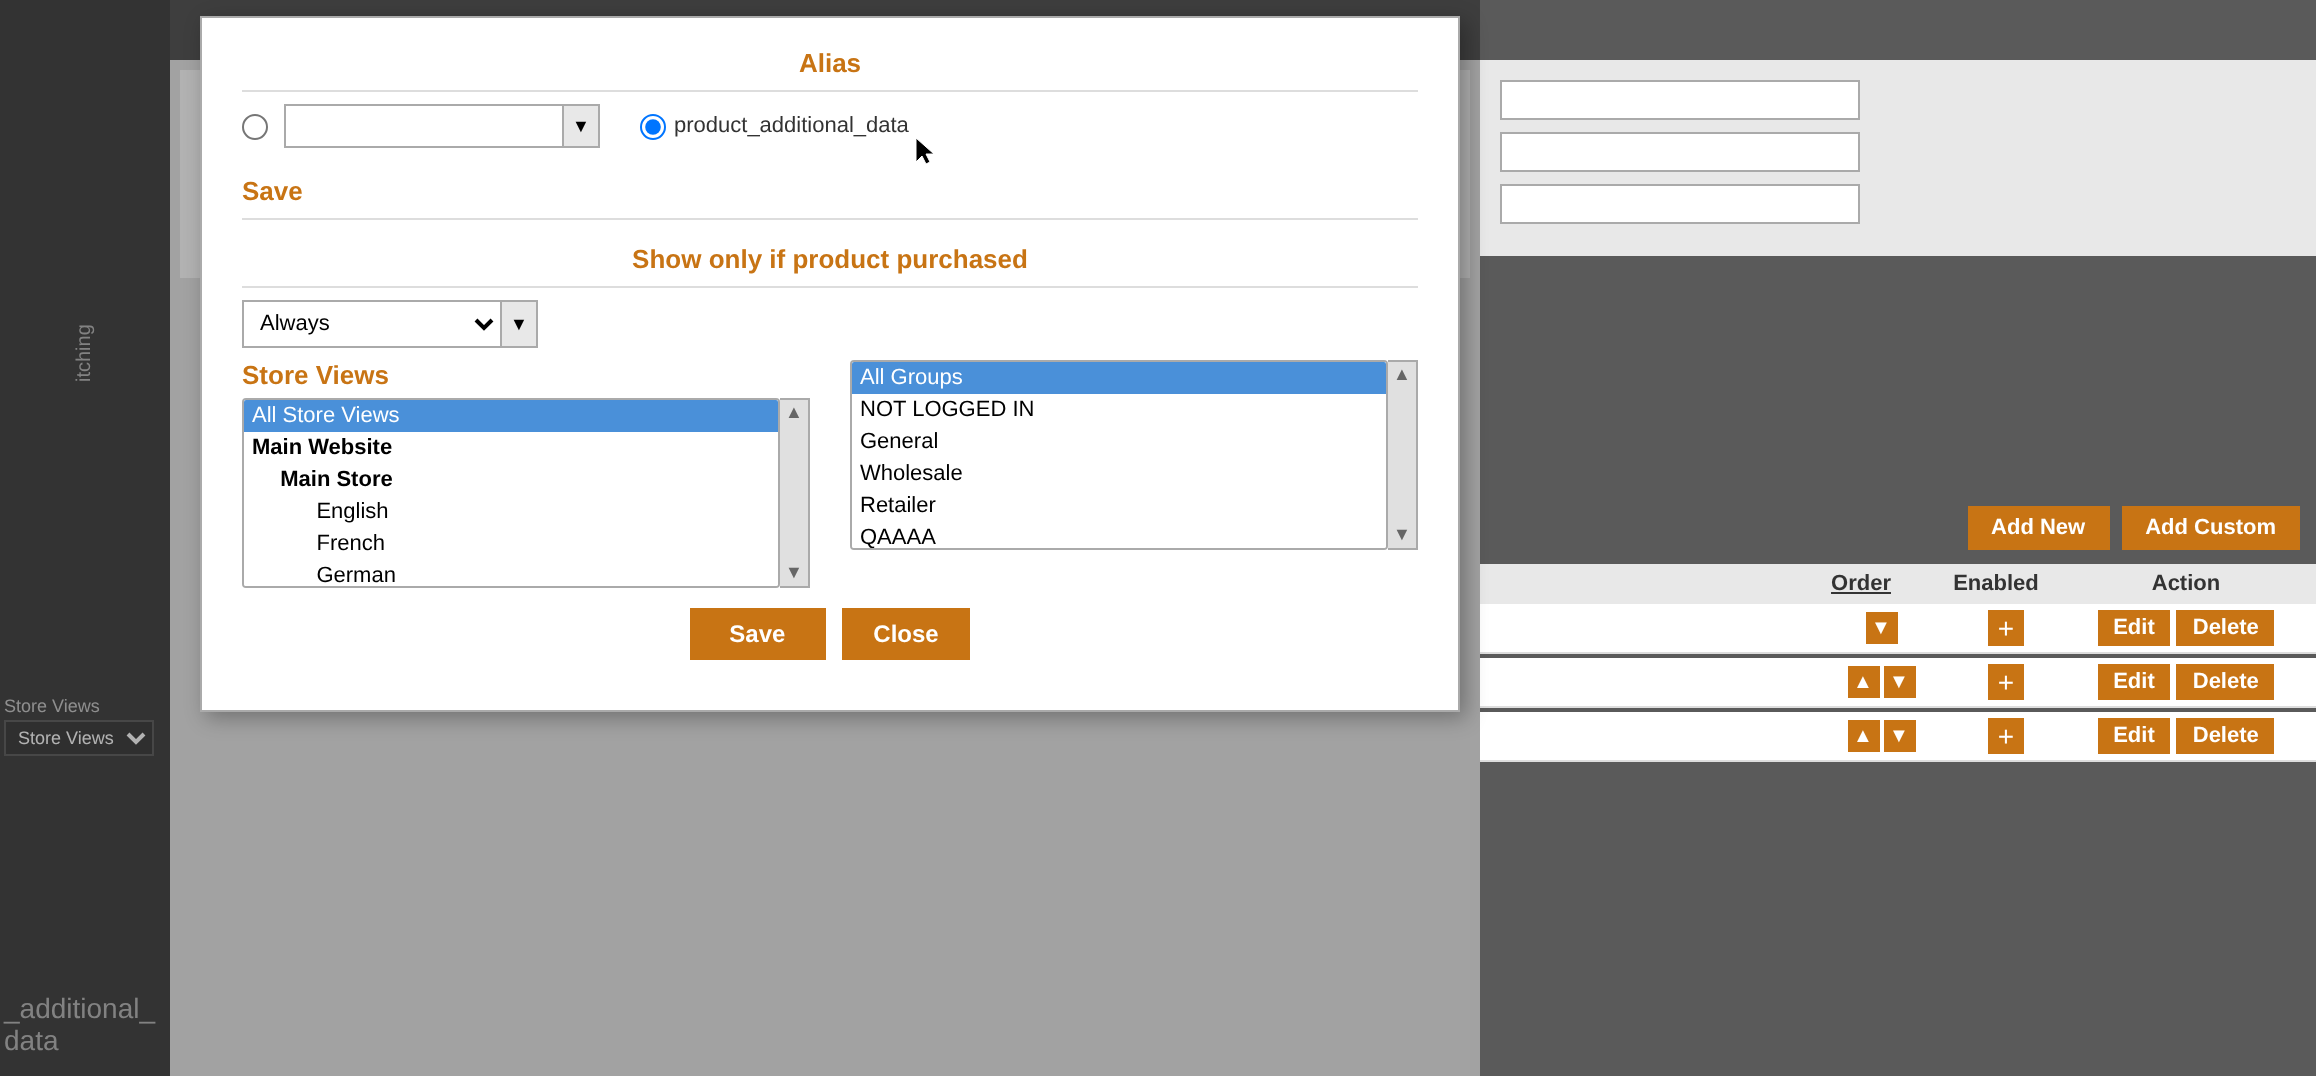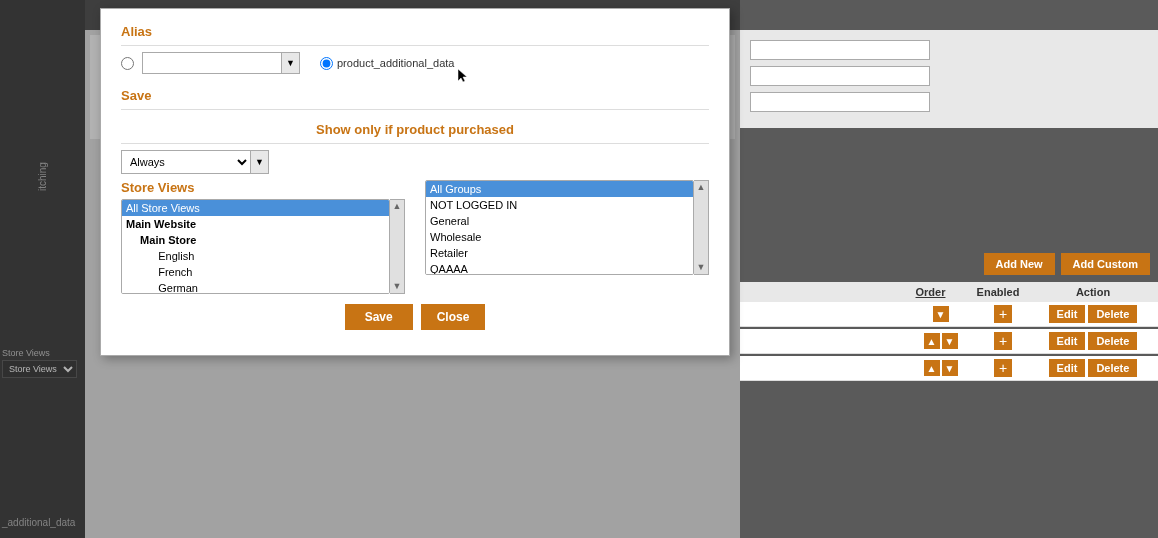--- a/index.html
+++ b/index.html
@@ -133,21 +133,21 @@
     }
 
     .field-label {
       color: #c87414;
       font-weight: bold;
       font-size: 13px;
       margin-bottom: 6px;
       margin-top: 10px;
     }
 
-    .field-label:first-child { margin-top: 0; }
+    .field-label:first-child { margin-top: 0; text-align: center; }
 
     .alias-row {
       display: flex;
       align-items: center;
       gap: 8px;
       margin-bottom: 4px;
     }
 
     .radio-opt {
       display: flex;
@@ -338,21 +338,21 @@
     <span>itching</span>
   </div>
 
   <div style="position:absolute;bottom:160px;left:2px;width:81px;">
     <div style="color:#ccc;font-size:9px;margin-bottom:2px;">Store Views</div>
     <select class="sidebar-dropdown">
       <option>Store Views</option>
     </select>
   </div>
 
-  <div style="position:absolute;bottom:10px;left:2px;width:81px;color:#bbb;font-size:10px;word-break:break-all;">_additional_data</div>
+  <div style="position:absolute;bottom:10px;left:2px;width:81px;color:#bbb;font-size:14px;word-break:break-all;">_additional_data</div>
 </div>
 
 <div style="position:absolute;top:0;left:85px;width:655px;height:538px;background:#e8e8e8;">
 
   <div style="height:30px;background:#5a5a5a;width:100%;"></div>
 
   <div style="padding:10px 15px;background:white;margin:5px;">
     <div class="bg-text-row">
       <span style="font-size:10px;color:#888;">itching *</span>
       <input class="bg-input" type="text" value="" style="">

